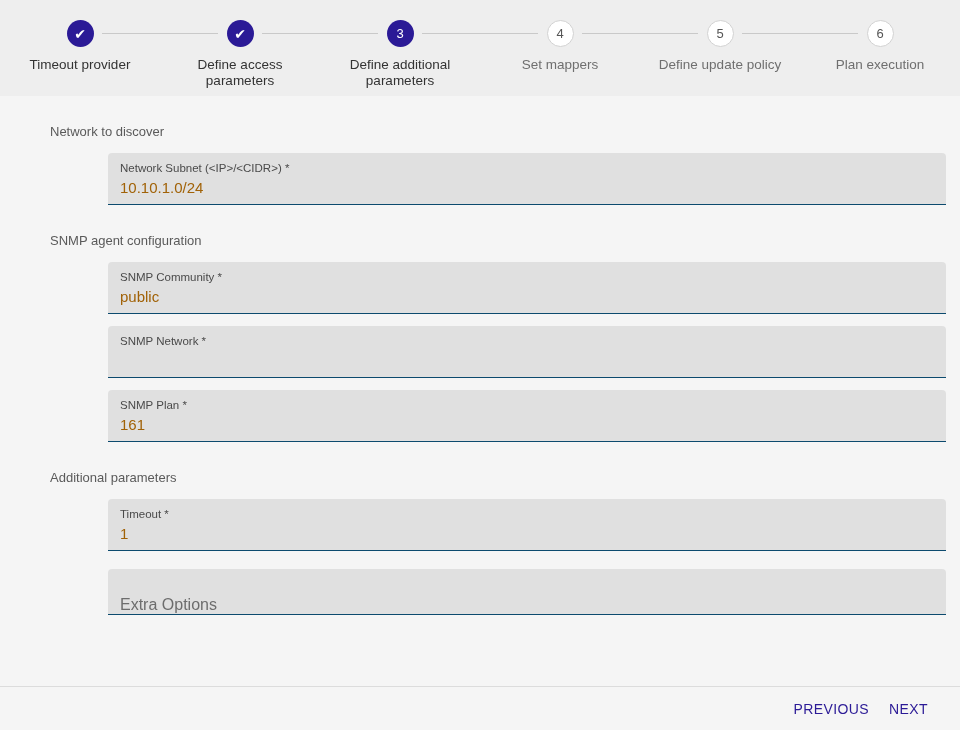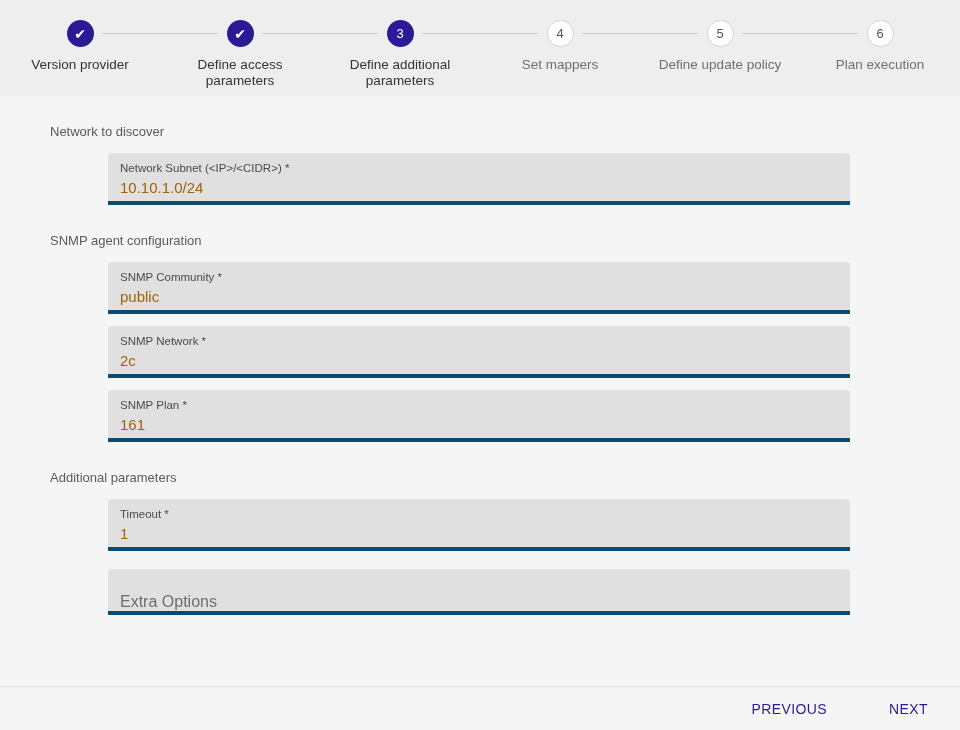--- a/index.html
+++ b/index.html
@@ -103,25 +103,25 @@
   }
   .section-title {
     font-size: 13px;
     color: #5a5a5a;
     margin: 0 0 14px 50px;
     font-weight: normal;
   }
   .section-title.spaced { margin-top: 28px; }
 
   .field {
-    width: 742px;
+    width: 838px;
     margin-left: 108px;
     margin-bottom: 12px;
     background: #e0e0e0;
-    border-bottom: 4px solid #0c4a6e;
+    border-bottom: 1px solid #0c4a6e;
     border-radius: 4px 4px 0 0;
     box-sizing: border-box;
     padding: 8px 2px 7px 12px;
     height: 52px;
   }
   .field-label {
     font-size: 11.5px;
     color: #4a4a4a;
     line-height: 14px;
   }
@@ -149,21 +149,20 @@
   
   .footer {
     height: 44px;
     border-top: 1px solid #dcdcdc;
     background: #f5f5f5;
     display: flex;
     align-items: center;
     justify-content: flex-end;
     padding-right: 22px;
     box-sizing: border-box;
-    gap: 42px;
   }
   .footer-btn {
     background: transparent;
     border: none;
     color: #2b1a96;
     font-size: 14px;
     font-family: "Liberation Sans", sans-serif;
     letter-spacing: 0.4px;
     padding: 6px 10px;
     cursor: pointer;
@@ -175,21 +174,21 @@
 <div class="wizard">
 
   <div class="stepper">
 
     <div class="step">
 
       <div class="connector right"></div>
       <div class="step-circle">
         <span class="check">✔</span>
       </div>
-      <div class="step-label">Version provider</div>
+      <div class="step-label">Timeout provider</div>
     </div>
 
     <div class="step">
       <div class="connector left"></div>
       <div class="connector right"></div>
       <div class="step-circle">
         <span class="check">✔</span>
       </div>
       <div class="step-label">Define access parameters</div>
     </div>
@@ -249,21 +248,20 @@
       <div class="field-label">
         <span>SNMP Community</span><span class="req"> *</span>
       </div>
       <div class="field-value">public</div>
     </div>
 
     <div class="field">
       <div class="field-label">
         <span>SNMP Network</span><span class="req"> *</span>
       </div>
-      <div class="field-value">2c</div>
     </div>
 
     <div class="field">
       <div class="field-label">
         <span>SNMP Plan</span><span class="req"> *</span>
       </div>
       <div class="field-value">161</div>
     </div>
 
     <h2 class="section-title spaced">Additional parameters</h2>

